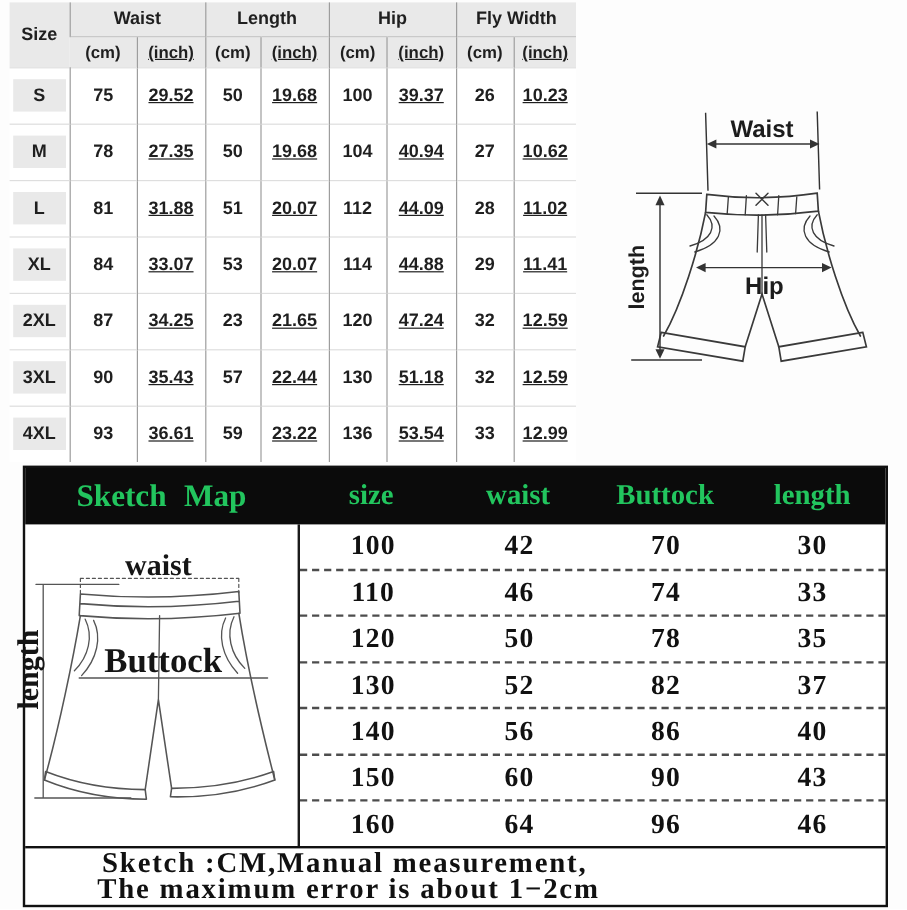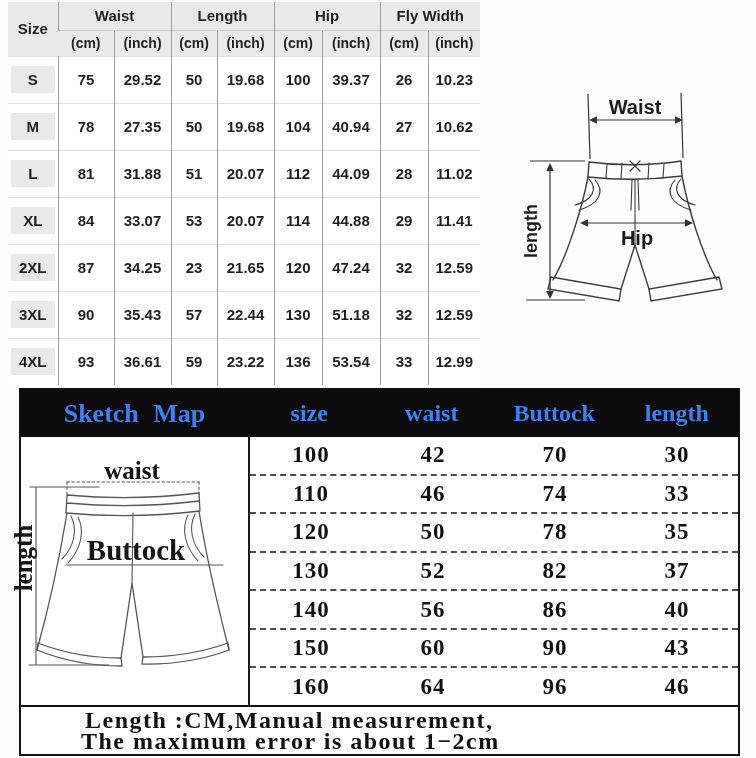--- a/index.html
+++ b/index.html
@@ -11,33 +11,33 @@
               table-layout:fixed;font-family:"Liberation Sans",sans-serif;}
   .size-table th,.size-table td{padding:0;text-align:center;font-weight:600;color:#1f1f1f;}
   .size-table thead th{background:#e9e9e9;font-size:15px;}
   .size-table thead tr.gr{height:28px;}
   .size-table thead tr.un{height:26px;}
   .size-table thead tr.un th{border-top:1px solid #c9c9c9;font-size:14px;}
   .size-table td,.size-table th{border-left:1px solid #9d9d9d;}
   .size-table td:first-child,.size-table th:first-child{border-left:none;}
   .size-table tbody tr{height:47px;border-top:1px solid #dedede;}
   .size-table tbody td{font-size:15px;background:#fff;}
-  .red{color:var(--red,#c43b42);}
+  .red{color:var(--red,#c43b42);text-decoration:underline;}
   .size-badge{display:inline-block;width:44px;padding:5px 0;background:#e9e9e9;
               text-align:center;font-size:15px;font-weight:600;color:#1f1f1f;}
 
   
   .top-diagram{position:absolute;left:486px;top:58px;width:270px;height:285px;overflow:visible;}
   .sans-label{font-family:"Liberation Sans",sans-serif;font-weight:600;fill:#1c1c1c;}
 
   
   .bottom-box{position:absolute;left:19px;top:388px;width:721px;height:368px;
               box-sizing:border-box;border:2px solid #111;background:#fff;
               display:flex;flex-direction:column;font-family:"Liberation Serif",serif;}
-  .bt-header{height:47px;flex:none;background:var(--bar,#0b0b0b);display:flex;align-items:center;color:#3b82f6;}
+  .bt-header{height:47px;flex:none;background:var(--bar,#0b0b0b);display:flex;align-items:center;color:#22c55e;}
   .bt-title{width:227px;flex:none;text-align:center;font-size:26px;font-weight:bold;word-spacing:8px;}
   .bt-col{flex:1;text-align:center;font-size:24px;font-weight:bold;}
   .bt-body{flex:1;display:flex;min-height:0;}
   .sketch-panel{width:227px;flex:none;position:relative;border-right:2px solid #1a1a1a;}
   .sketch-svg{position:absolute;left:0;top:0;width:227px;height:270px;overflow:visible;}
   .serif-label{font-family:"Liberation Serif",serif;font-weight:bold;fill:#151515;}
   .bt-grid{flex:1;display:flex;flex-direction:column;}
   .bt-row{flex:1;display:flex;align-items:center;border-bottom:2px dashed #4d4d4d;}
   .bt-row:last-child{border-bottom:none;}
   .bt-cell{flex:1;text-align:center;font-size:23px;font-weight:bold;color:#111;letter-spacing:1px;}
@@ -271,18 +271,18 @@
         <div class="bt-row">
           <div class="bt-cell">160</div>
           <div class="bt-cell">64</div>
           <div class="bt-cell">96</div>
           <div class="bt-cell">46</div>
         </div>
       </div>
     </div>
 
     <div class="bt-footer">
-      <div class="f1">Length :CM,Manual measurement,</div>
+      <div class="f1">Sketch :CM,Manual measurement,</div>
       <div class="f2">The maximum error is about 1−2cm</div>
     </div>
   </div>
 
 </div>
 
 </body></html>

